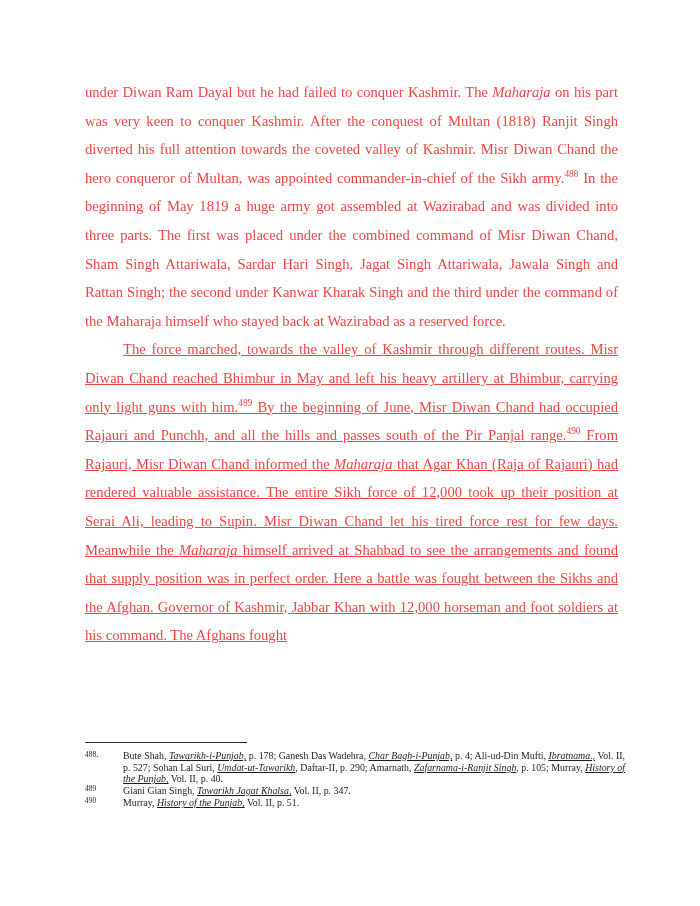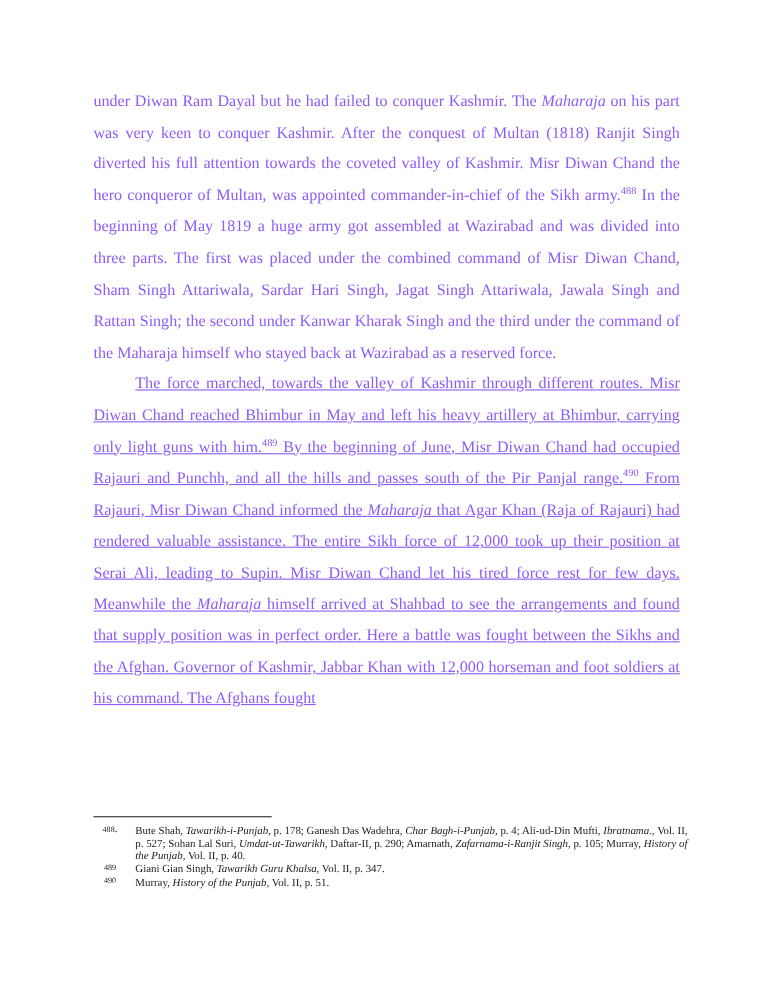--- a/index.html
+++ b/index.html
@@ -21,21 +21,21 @@
     left: 85px;
     top: 78px;
     width: 533px;
   }
   .body-par {
     font-size: 14.6px;
     line-height: 28.6px;
     text-align: justify;
     text-justify: inter-word;
     margin: 0;
-    color: #8b5cf6;
+    color: #ef4444;
     -webkit-font-smoothing: antialiased;
   }
   .body-par.indent {
     text-indent: 38px;
     margin-top: 0px;
     text-decoration: underline;
   }
   .body-par .it {
     font-style: italic;
   }
@@ -66,45 +66,46 @@
     color: #1c1c1c;
     padding-left: 38px;
     margin-bottom: 0.5px;
   }
   .fn-item .fn-num {
     position: absolute;
     left: 0;
     top: -2.5px;
     font-size: 7.4px;
     width: 30px;
-    text-align: center;
+    text-align: left;
     color: #1c1c1c;
   }
   .fn-item .fn-num .dot {
     font-size: 9.9px;
     vertical-align: baseline;
   }
   .fn-item .it {
     font-style: italic;
+    text-decoration: underline;
   }
 </style>
 </head>
 <body>
 
 <div class="page">
 
   <div class="content">
     <div id="body-paragraphs">
         <p class="body-par">under Diwan Ram Dayal but he had failed to conquer Kashmir. The <span class="it">Maharaja</span> on his part was very keen to conquer Kashmir. After the conquest of Multan (1818) Ranjit Singh diverted his full attention towards the coveted valley of Kashmir. Misr Diwan Chand the hero conqueror of Multan, was appointed commander-in-chief of the Sikh army.<sup class="fnref">488</sup> In the beginning of May 1819 a huge army got assembled at Wazirabad and was divided into three parts. The first was placed under the combined command of Misr Diwan Chand, Sham Singh Attariwala, Sardar Hari Singh, Jagat Singh Attariwala, Jawala Singh and Rattan Singh; the second under Kanwar Kharak Singh and the third under the command of the Maharaja himself who stayed back at Wazirabad as a reserved force.</p>
         <p class="body-par indent">The force marched, towards the valley of Kashmir through different routes. Misr Diwan Chand reached Bhimbur in May and left his heavy artillery at Bhimbur, carrying only light guns with him.<sup class="fnref">489</sup> By the beginning of June, Misr Diwan Chand had occupied Rajauri and Punchh, and all the hills and passes south of the Pir Panjal range.<sup class="fnref">490</sup> From Rajauri, Misr Diwan Chand informed the <span class="it">Maharaja</span> that Agar Khan (Raja of Rajauri) had rendered valuable assistance. The entire Sikh force of 12,000 took up their position at Serai Ali, leading to Supin. Misr Diwan Chand let his tired force rest for few days. Meanwhile the <span class="it">Maharaja</span> himself arrived at Shahbad to see the arrangements and found that supply position was in perfect order. Here a battle was fought between the Sikhs and the Afghan. Governor of Kashmir, Jabbar Khan with 12,000 horseman and foot soldiers at his command. The Afghans fought</p>
       </div>
   </div>
 
   <div class="footnote-area">
     <div class="fn-rule" style="width: 162px;"></div>
     <div id="footnote-list">
         <div class="fn-item"><span class="fn-num">488<span class="dot">.</span></span><span>Bute Shah, <span class="it">Tawarikh-i-Punjab,</span> p. 178; Ganesh Das Wadehra, <span class="it">Char Bagh-i-Punjab,</span> p. 4; Ali-ud-Din Mufti, <span class="it">Ibratnama.,</span> Vol. II, p. 527; Sohan Lal Suri, <span class="it">Umdat-ut-Tawarikh,</span> Daftar-II, p. 290; Amarnath, <span class="it">Zafarnama-i-Ranjit Singh,</span> p. 105; Murray, <span class="it">History of the Punjab,</span> Vol. II, p. 40.</span></div>
-        <div class="fn-item"><span class="fn-num">489</span><span>Giani Gian Singh, <span class="it">Tawarikh Guru Khalsa,</span> Vol. II, p. 347.</span></div>
+        <div class="fn-item"><span class="fn-num">489</span><span>Giani Gian Singh, <span class="it">Tawarikh Jagat Khalsa,</span> Vol. II, p. 347.</span></div>
         <div class="fn-item"><span class="fn-num">490</span><span>Murray, <span class="it">History of the Punjab,</span> Vol. II, p. 51.</span></div>
       </div>
   </div>
 
 </div>
 
 </body></html>

